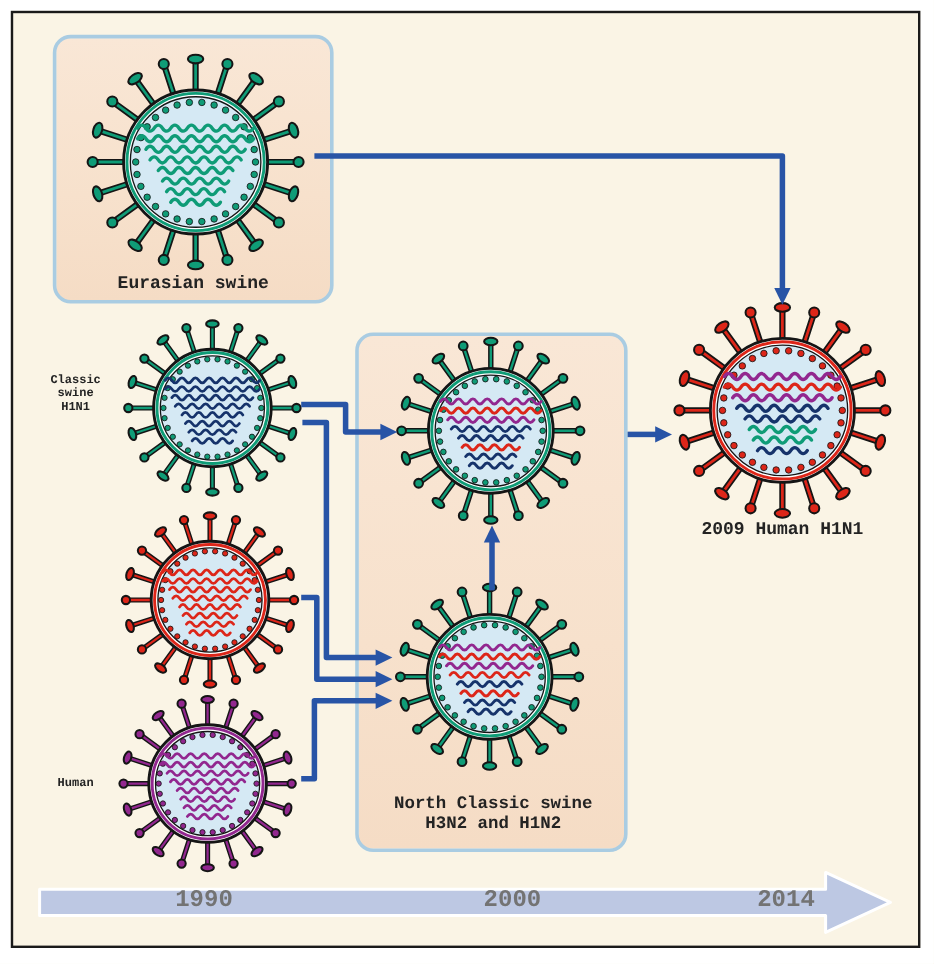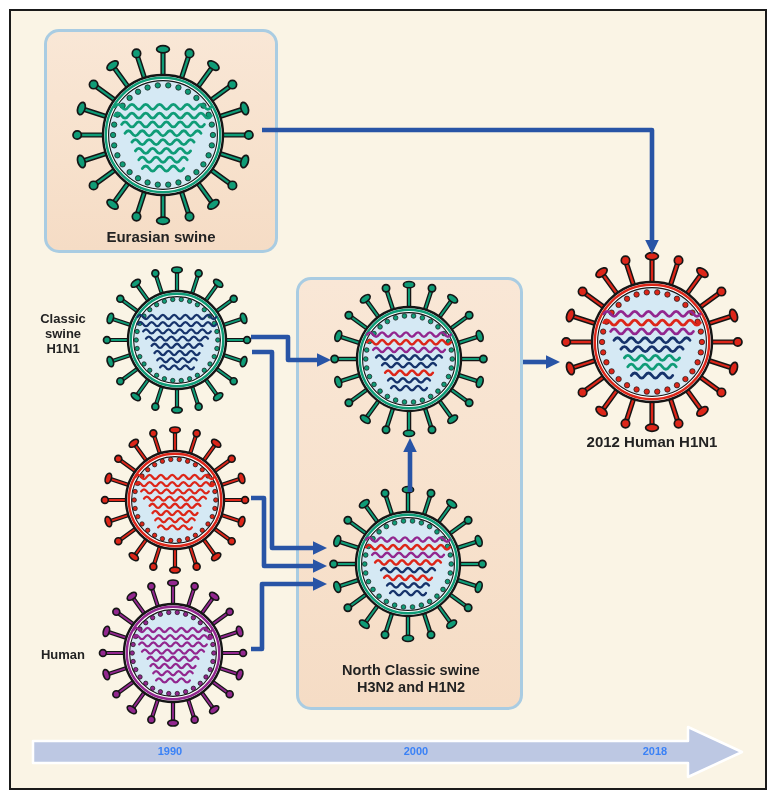--- a/index.html
+++ b/index.html
@@ -1,46 +1,46 @@
 <!DOCTYPE html>
 <html><head>
 <meta charset="utf-8">
 <style>
   html,body{margin:0;padding:0;background:#ffffff;}
   #stage{
     position:relative;width:778px;height:803px;background:#ffffff;
-    font-family:Liberation Sans, sans-serif;overflow:hidden;
+    font-family:Liberation Mono, monospace;overflow:hidden;
   }
   #frame{
     position:absolute;left:9px;top:9px;width:758px;height:781px;
     background:#faf4e5;border:2px solid #1a1a1a;box-sizing:border-box;
   }
   .hlbox{
     position:absolute;border:3px solid #a9cce2;border-radius:15px;
     background:linear-gradient(180deg,#f9e7d6 0%,#f7e1cc 60%,#f5dcc5 100%);
     box-sizing:border-box;
   }
   #box-eurasian{left:44px;top:29px;width:234px;height:224px;}
   #box-midwest{left:296px;top:277px;width:227px;height:433px;}
   #canvas{position:absolute;left:0;top:0;width:778px;height:803px;}
   .lbl{
     position:absolute;color:#232323;font-weight:bold;text-align:center;
     white-space:pre-line;line-height:1.14;
   }
-  .lbl-side{font-size:13px;text-align:center;}
+  .lbl-side{font-size:10px;text-align:center;}
   .lbl-box{font-size:14.5px;}
-  .lbl-year{font-size:11px;color:#3b82f6;line-height:22px;}
+  .lbl-year{font-size:20px;color:#737373;line-height:22px;}
   #lbl-eurasian{left:44px;top:228px;width:234px;font-size:15px;}
   #lbl-classic{left:18px;top:312px;width:90px;}
   #lbl-human{left:18px;top:477px;width:90px;}
   #lbl-avian{left:18px;top:648px;width:90px;}
   #lbl-na{left:298px;top:662px;width:226px;}
   #lbl-2009v{left:557px;top:433px;width:190px;font-size:15px;}
   #lbl-y1990{left:120px;top:740px;width:100px;}
-  #lbl-y2000{left:366px;top:740px;width:100px;}
+  #lbl-y2000{left:377px;top:740px;width:100px;}
   #lbl-y2009{left:605px;top:740px;width:100px;}
 </style>
 </head>
 <body>
 
 <div id="stage">
   <div id="frame"></div>
 
   <div id="box-eurasian" class="hlbox"></div>
   <div id="box-midwest" class="hlbox"></div>
@@ -800,18 +800,18 @@
       </g>
     </svg>
 
   <div id="lbl-eurasian" class="lbl lbl-box">Eurasian swine</div>
   <div id="lbl-classic" class="lbl lbl-side">Classic
 swine
 H1N1</div>
   <div id="lbl-avian" class="lbl lbl-side">Human</div>
   <div id="lbl-na" class="lbl lbl-box">North Classic swine
 H3N2 and H1N2</div>
-  <div id="lbl-2009v" class="lbl lbl-box">2012 Human H1N1</div>
+  <div id="lbl-2009v" class="lbl lbl-box">2009 Human H1N1</div>
 
   <div id="lbl-y1990" class="lbl lbl-year">1990</div>
   <div id="lbl-y2000" class="lbl lbl-year">2000</div>
-  <div id="lbl-y2009" class="lbl lbl-year">2018</div>
+  <div id="lbl-y2009" class="lbl lbl-year">2014</div>
 </div>
 
 </body></html>

